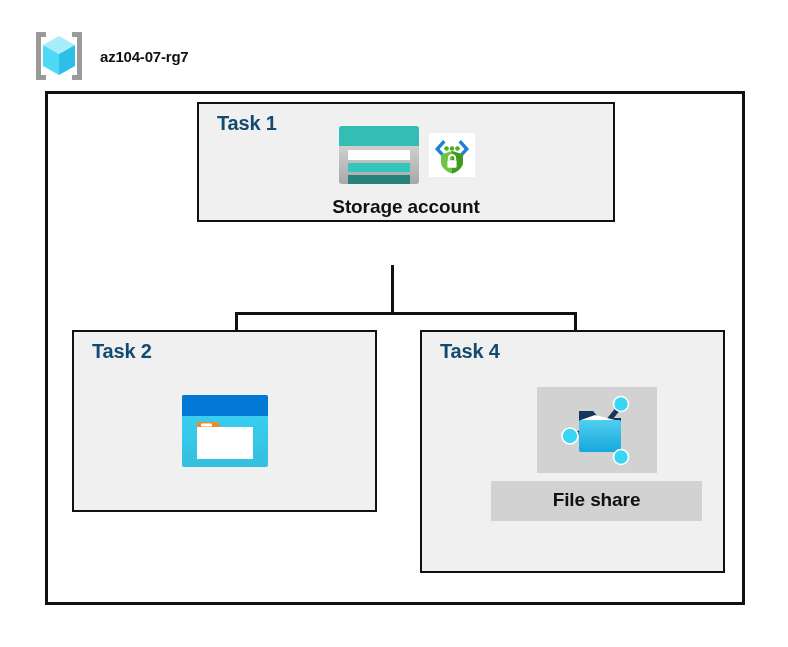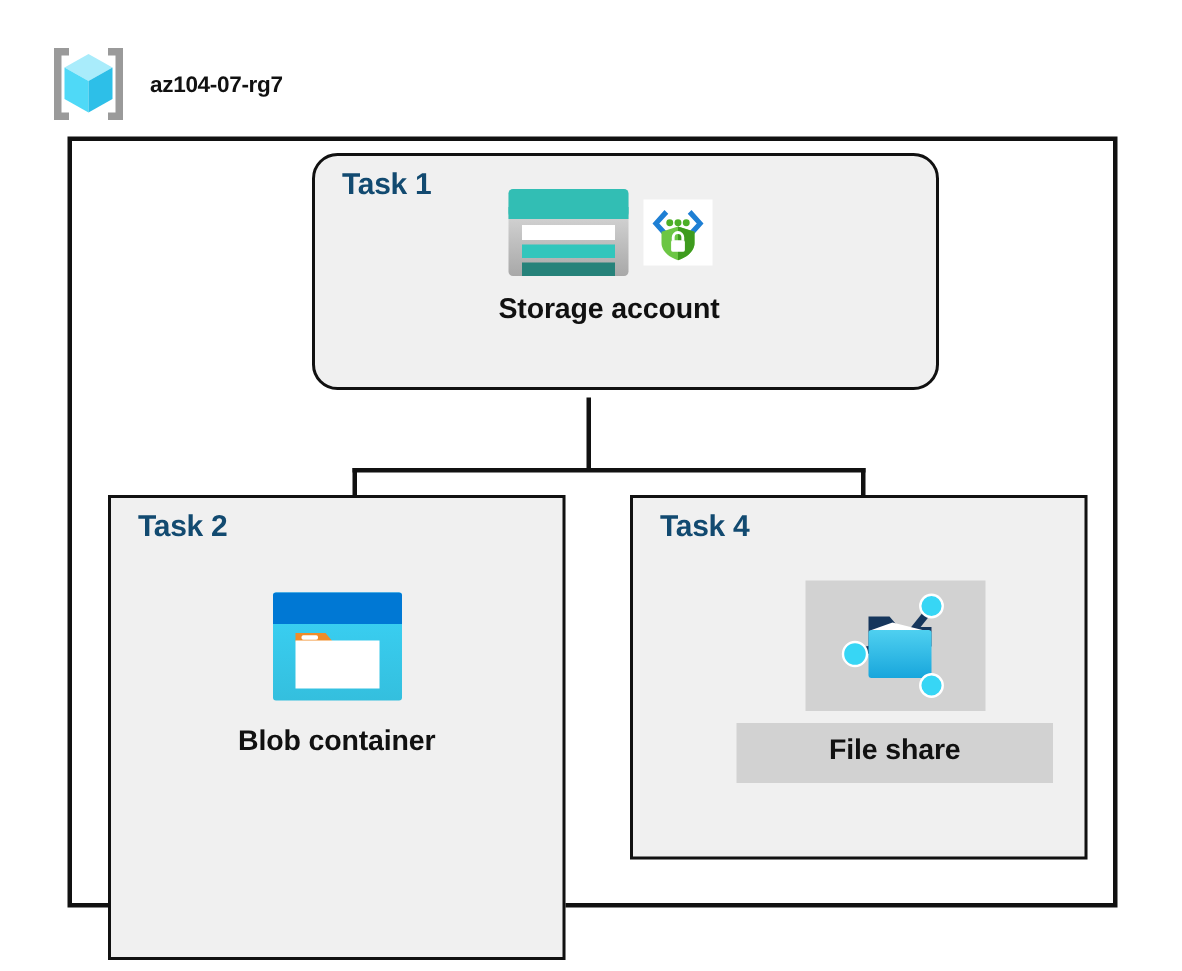--- a/index.html
+++ b/index.html
@@ -52,22 +52,22 @@
     box-sizing: border-box;
   }
 
   
   .task-box {
     position: absolute;
     background: #f0f0f0;
     border: 2px solid #111111;
     box-sizing: border-box;
   }
-  #task1-box { left: 208px; top: 102px; width: 418px; height: 158px; border-radius: 17px; }
-  #task2-box { left: 72px;  top: 330px; width: 305px; height: 310px; }
+  #task1-box { left: 197px; top: 102px; width: 418px; height: 120px; }
+  #task2-box { left: 72px;  top: 330px; width: 305px; height: 182px; }
   #task3-box { left: 420px; top: 330px; width: 305px; height: 243px; }
 
   .task-label {
     position: absolute;
     left: 18px;
     top: 8px;
     font-size: 20px;
     font-weight: bold;
     color: #124A70;
     letter-spacing: -0.2px;
@@ -214,21 +214,20 @@
     </defs>
     <rect x="3" y="3" width="86" height="72" rx="2" fill="url(#blobBody)"></rect>
     <rect x="3" y="3" width="86" height="20" rx="2" fill="#0078D4"></rect>
     <rect x="3" y="16" width="86" height="8" fill="#0078D4"></rect>
 
     <path d="M18 30 L38 30 L43 36 L18 36 Z" fill="#F08C28"></path>
     <rect x="22" y="31.5" width="11" height="3" rx="1.2" fill="#FFFFFF"></rect>
 
     <rect x="18" y="35" width="56" height="32" fill="#FFFFFF"></rect>
   </svg>
-  <div class="node-caption">Blob container</div>
 </div>
 
 <div class="task-box" id="task3-box">
   <div class="task-label">Task 4</div>
 </div>
 
 <div class="node" id="node-fileshare">
   <div class="hl-icon">
     <svg width="76" height="76" viewBox="0 0 76 76">
       <defs>

